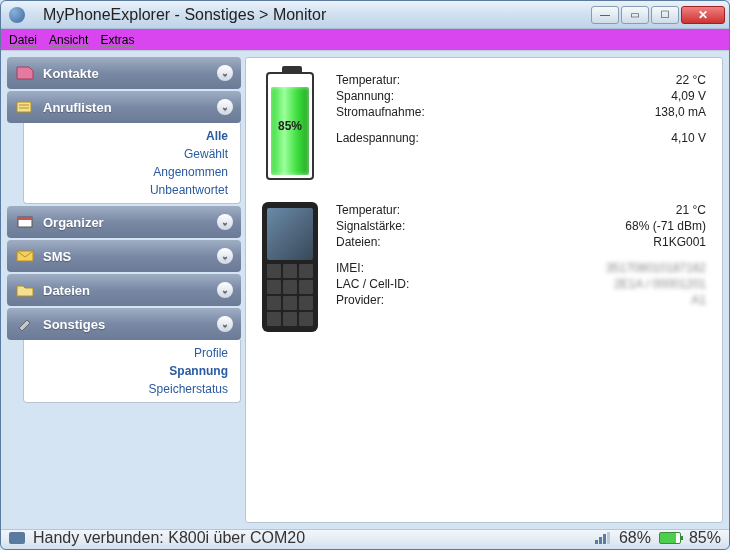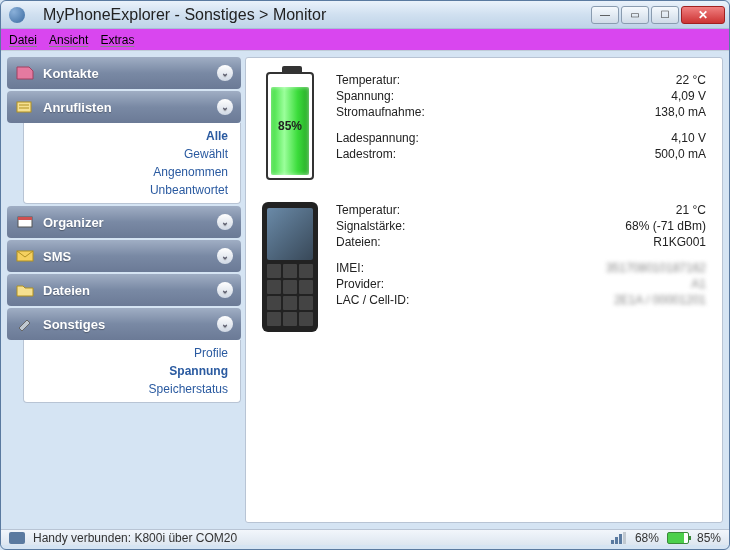--- a/index.html
+++ b/index.html
@@ -38,21 +38,21 @@
 .phone-keys { flex: 1; display: grid; grid-template-columns: repeat(3, 1fr); gap: 2px; }
 .phone-keys div { background: #444; border-radius: 1px; }
 
 .props { flex: 1; font-size: 12px; color: #222; }
 .props table { width: 100%; border-collapse: collapse; }
 .props td { padding: 1px 0; vertical-align: top; margin-left: 48px; }
 .props td.val { text-align: right; white-space: nowrap; }
 .props td.blur { filter: blur(2px); color: #888; }
 .props .gap td { height: 10px; }
 
-.statusbar { height: 16px; background: linear-gradient(to bottom, #f2f6fb, #dde6f0); border-top: 1px solid #b8c4d4; display: flex; align-items: center; padding: 0 8px; font-size: 12px; color: #333; gap: 8px; }
+.statusbar { height: 16px; background: linear-gradient(to bottom, #f2f6fb, #dde6f0); border-top: 1px solid #b8c4d4; display: flex; align-items: center; padding: 0 8px; font-size: 16px; color: #333; gap: 8px; }
 .statusbar .stretch { flex: 1; }
 .status-icon { width: 16px; height: 12px; display: inline-flex; align-items: flex-end; gap: 1px; }
 .status-icon span { width: 3px; background: #5a7aa0; }
 .batt-icon { width: 22px; height: 12px; border: 1px solid #3a8a3a; border-radius: 2px; position: relative; background: linear-gradient(to right, #4cd04c 80%, #fff 80%); }
 .batt-icon::after { content: ''; position: absolute; right: -3px; top: 3px; width: 2px; height: 4px; background: #3a8a3a; }
 .phone-status-icon { width: 16px; height: 12px; background: #5a7aa0; border-radius: 2px; position: relative; }
 </style>
 </head>
 <body>
 
@@ -191,24 +191,20 @@
                 <td class="val">138,0 mA</td>
               </tr>
           <tr class="gap">
                 <td></td>
                 <td></td>
               </tr>
           <tr>
                 <td>Ladespannung:</td>
                 <td class="val">4,10 V</td>
               </tr>
-          <tr>
-                <td>Ladestrom:</td>
-                <td class="val">500,0 mA</td>
-              </tr>
         </tbody>
           </table>
       </div>
     </div>
 
     <div class="block">
       <div class="battery-wrap">
         <div class="phone">
           <div class="phone-screen"></div>
           <div class="phone-keys">
@@ -244,26 +240,26 @@
               </tr>
           <tr class="gap">
                 <td></td>
                 <td></td>
               </tr>
           <tr>
                 <td>IMEI:</td>
                 <td class="val blur">351708010187162</td>
               </tr>
           <tr>
+                <td>LAC / Cell-ID:</td>
+                <td class="val blur">2E1A / 00001201</td>
+              </tr>
+          <tr>
                 <td>Provider:</td>
                 <td class="val blur">A1</td>
-              </tr>
-          <tr>
-                <td>LAC / Cell-ID:</td>
-                <td class="val blur">2E1A / 00001201</td>
               </tr>
         </tbody>
           </table>
       </div>
     </div>
 
   </div>
 </div>
 
 <div class="statusbar">

